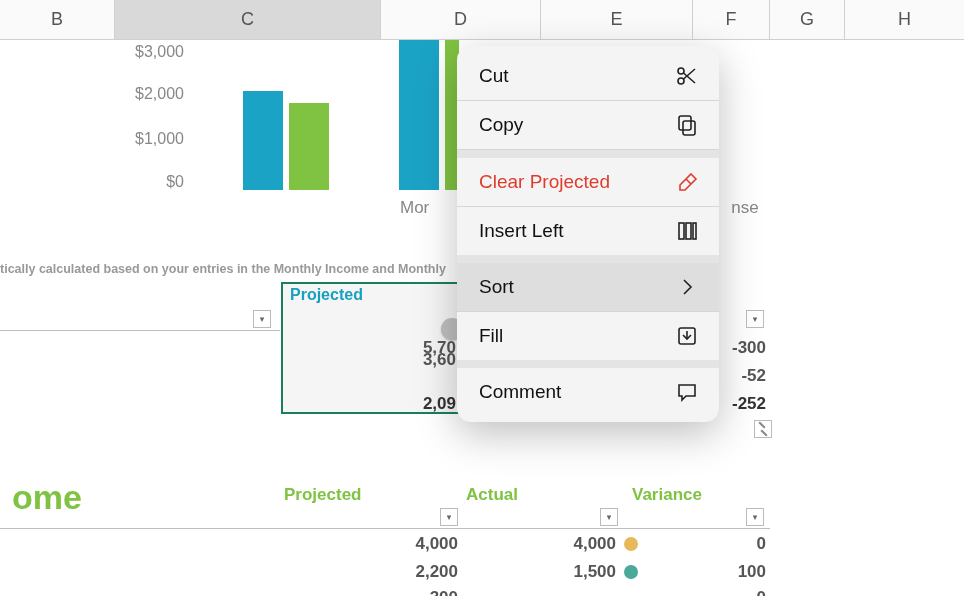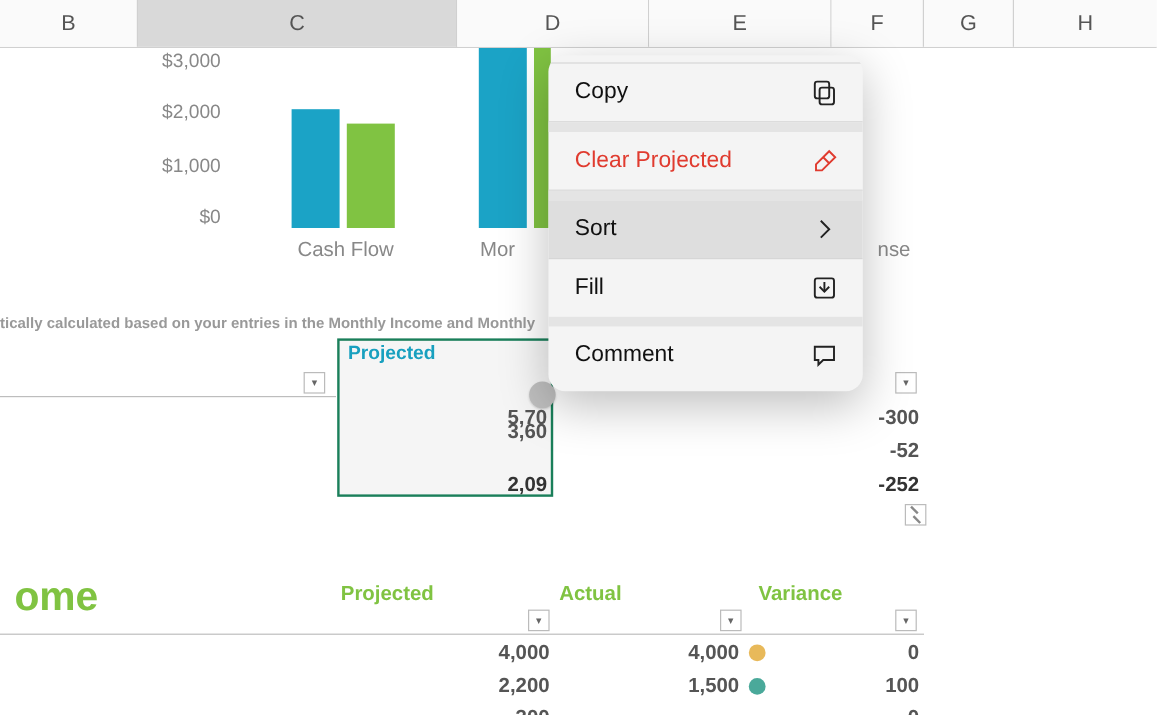--- a/index.html
+++ b/index.html
@@ -223,21 +223,20 @@
     <div class="y-tick" style="top:90px">$1,000</div>
     <div class="y-tick" style="top:133px">$0</div>
   </div>
 
   <div class="bar blue" style="left:243px;height:99px;bottom:50px"></div>
   <div class="bar green" style="left:289px;height:87px;bottom:50px"></div>
 
   <div class="bar blue" style="left:399px;height:150px;bottom:50px"></div>
   <div class="bar green" style="left:445px;height:150px;bottom:50px;width:14px"></div>
 
-  <div class="x-label" style="left:228px;width:120px">Cash Flow</div>
   <div class="x-label" style="left:400px;width:60px;text-align:left">Mor</div>
   <div class="x-label" style="left:720px;width:50px">nse</div>
 </div>
 
 <div class="note">tically calculated based on your entries in the Monthly Income and Monthly</div>
 
 <div class="upper-table">
 
   <div class="sel-box" style="left:281px;top:0;width:180px;height:132px"></div>
   <div class="drag-dot" style="left:441px;top:36px"></div>
@@ -282,20 +281,31 @@
   <div class="num-cell" style="left:372px;top:92px;width:86px">2,200</div>
   <div class="num-cell" style="left:530px;top:92px;width:86px">1,500</div>
   <span class="status-dot" style="position:absolute;left:624px;top:95px;background:#4aa99a"></span>
   <div class="num-cell" style="left:680px;top:92px;width:86px">100</div>
 
   <div class="num-cell" style="left:372px;top:118px;width:86px">300</div>
   <div class="num-cell" style="left:680px;top:118px;width:86px">0</div>
 </div>
 
 <div class="context-menu">
+  <div class="menu-item">
+    <span>Cut</span>
+    <span class="menu-icon">
+      <svg viewBox="0 0 24 24">
+          <circle cx="6" cy="7" r="3"></circle>
+          <circle cx="6" cy="17" r="3"></circle>
+          <line x1="8.5" y1="9" x2="20" y2="19"></line>
+          <line x1="8.5" y1="15" x2="20" y2="5"></line>
+        </svg>
+    </span>
+  </div>
   <div class="menu-sep"></div>
   <div class="menu-item">
     <span>Copy</span>
     <span class="menu-icon">
       <svg viewBox="0 0 24 24">
           <rect x="8" y="8" width="12" height="14" rx="2"></rect>
           <rect x="4" y="3" width="12" height="14" rx="2"></rect>
         </svg>
     </span>
   </div>
@@ -304,20 +314,30 @@
   <div class="menu-item danger">
     <span>Clear Projected</span>
     <span class="menu-icon">
       <svg viewBox="0 0 24 24">
           <path d="M16 4l5 5-11 11H5v-5z"></path>
           <line x1="11" y1="9" x2="16" y2="14"></line>
         </svg>
     </span>
   </div>
   <div class="menu-sep"></div>
+  <div class="menu-item">
+    <span>Insert Left</span>
+    <span class="menu-icon">
+      <svg viewBox="0 0 24 24">
+          <rect x="4" y="4" width="5" height="16"></rect>
+          <rect x="11" y="4" width="5" height="16"></rect>
+          <rect x="18" y="4" width="3" height="16"></rect>
+        </svg>
+    </span>
+  </div>
   <div class="menu-sep" style="height:8px;background:#e4e4e4"></div>
   <div class="menu-item hover">
     <span>Sort</span>
     <span class="menu-icon">
       <svg viewBox="0 0 24 24">
           <polyline points="9 5 16 12 9 19"></polyline>
         </svg>
     </span>
   </div>
   <div class="menu-sep"></div>

